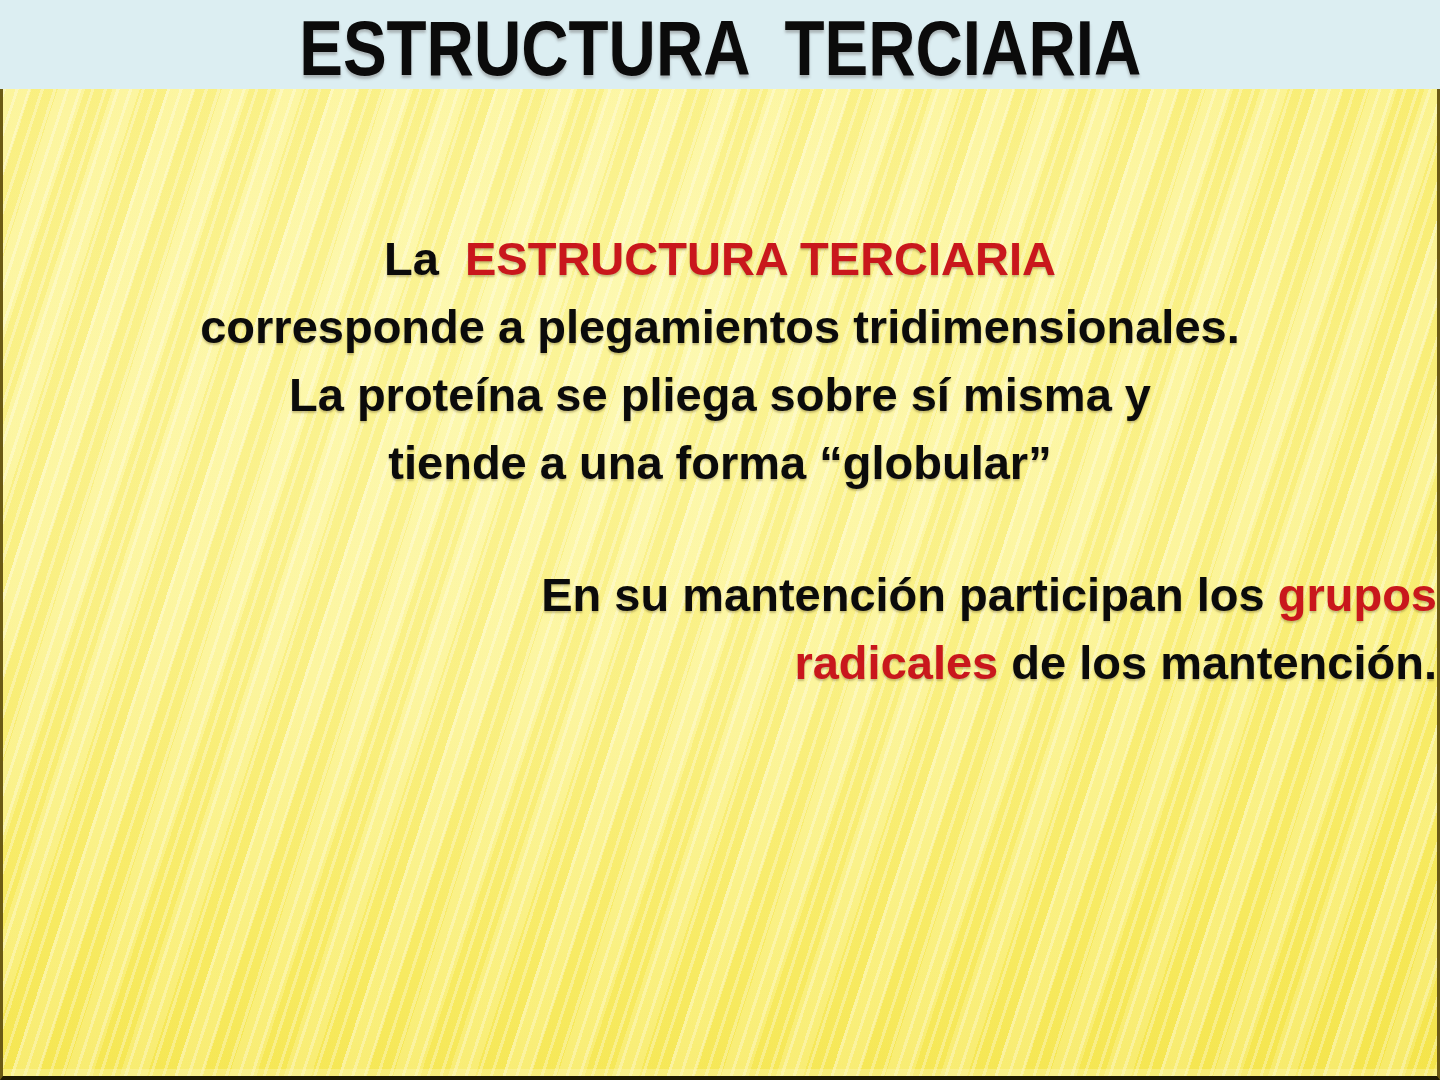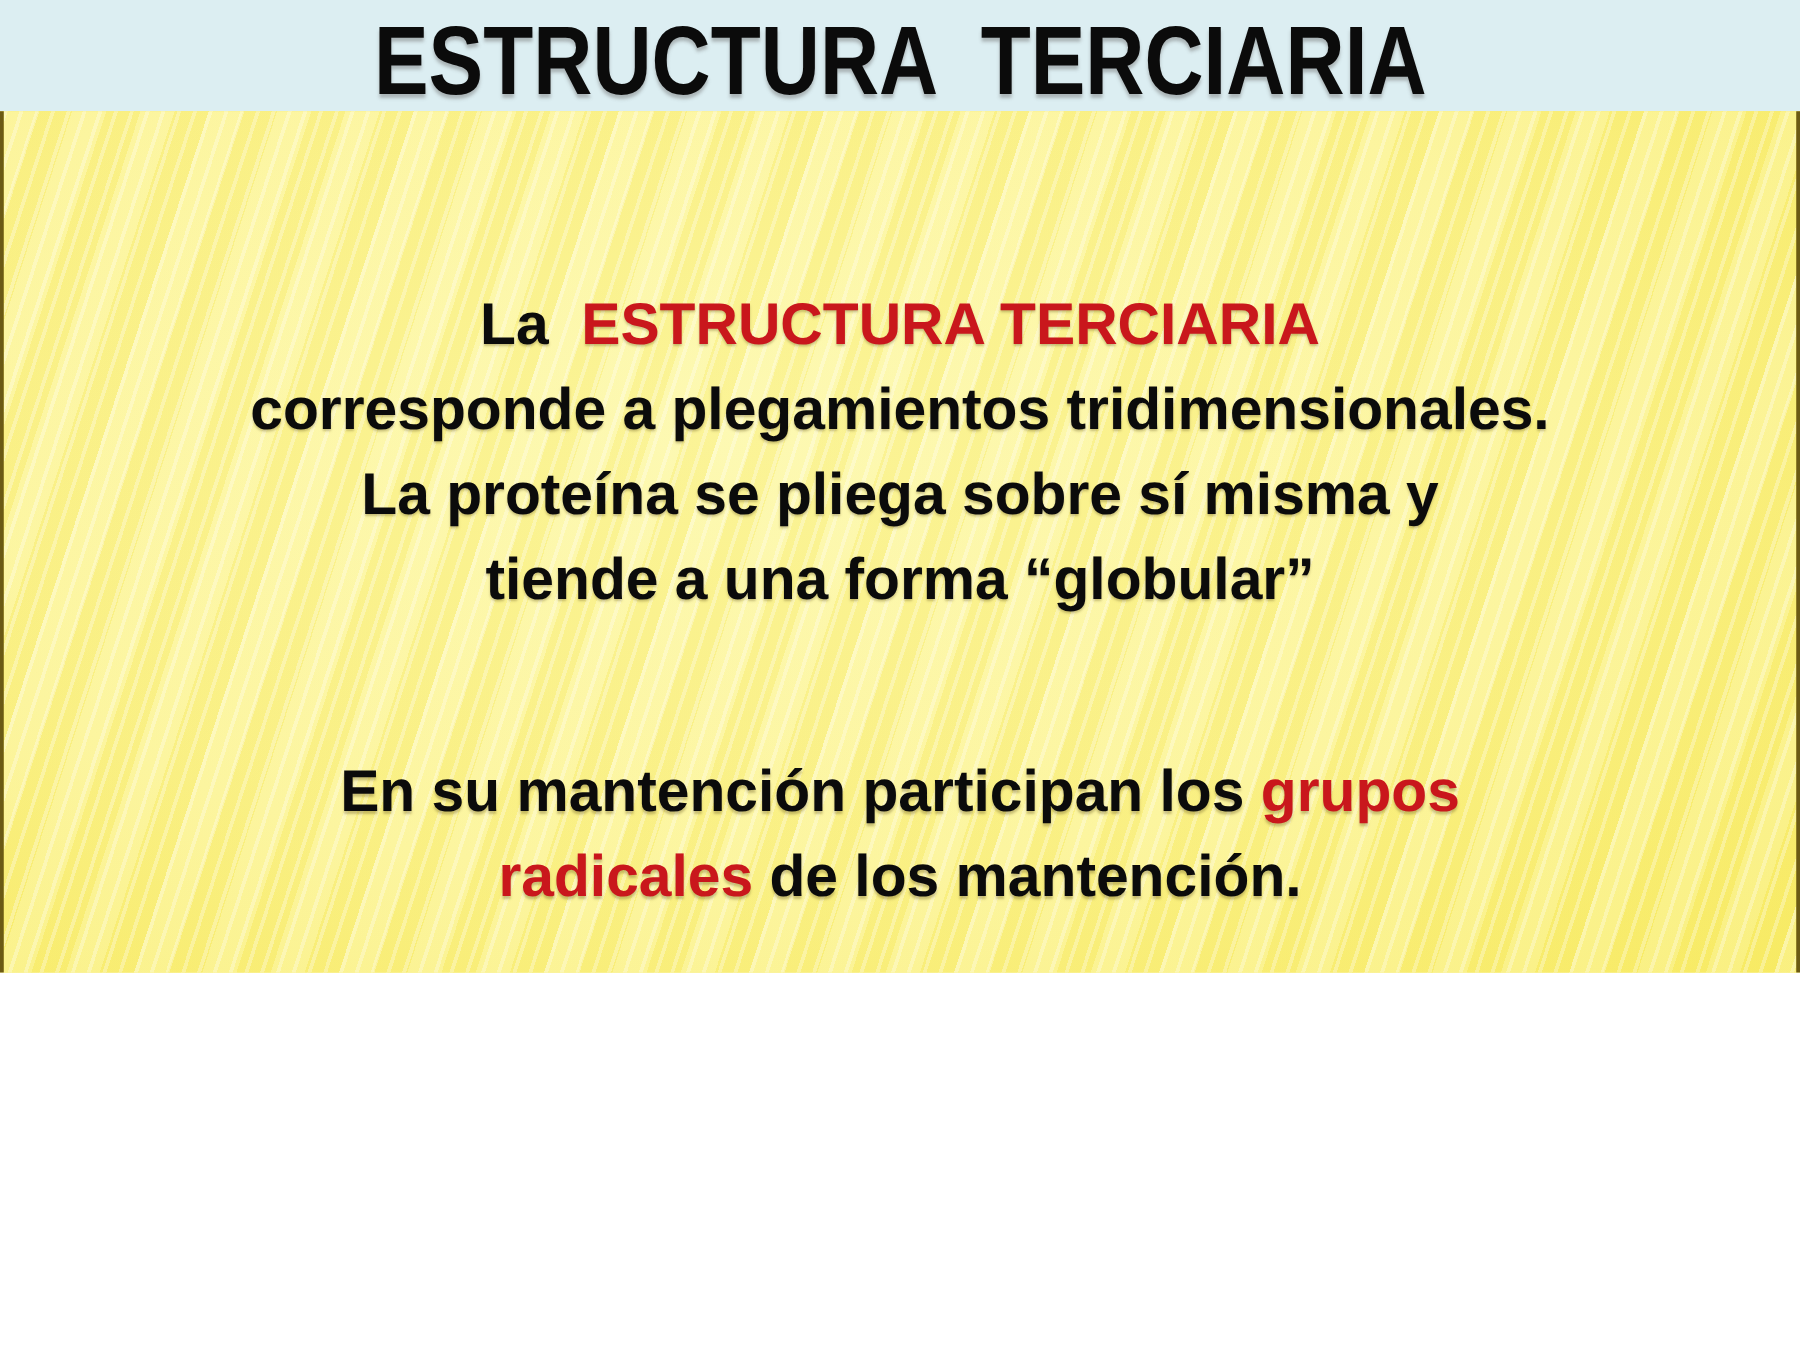--- a/index.html
+++ b/index.html
@@ -5,21 +5,21 @@
   html, body {
     margin: 0;
     padding: 0;
     background: #ffffff;
     font-family: "Liberation Sans", "DejaVu Sans", sans-serif;
   }
 
   .slide {
     position: relative;
     width: 1440px;
-    height: 778px;
+    height: 1080px;
     overflow: hidden;
   }
 
   
   .title-bar {
     position: absolute;
     top: 0; left: 0;
     width: 1440px;
     height: 89px;
     background: var(--title-bar-bg, #dceef2);
@@ -78,21 +78,21 @@
     text-align: center;
     font-weight: bold;
     font-size: 47px;
     line-height: 68px;
     color: var(--text-black, #0b0b0b);
     white-space: pre-wrap;      
     text-shadow: 0 2px 2px rgba(120, 105, 45, 0.40);
   }
 
   .para-main { margin-top: 136px; }
-  .para-secondary { margin-top: 102px; }
+  .para-secondary { margin-top: 64px; text-align: right; }
 
   .seg-red { color: var(--accent-red, #c9171c); }
   .seg-black { color: var(--text-black, #0b0b0b); }
 </style>
 </head>
 <body>
 
 <div class="slide">
 
   <div class="title-bar">

